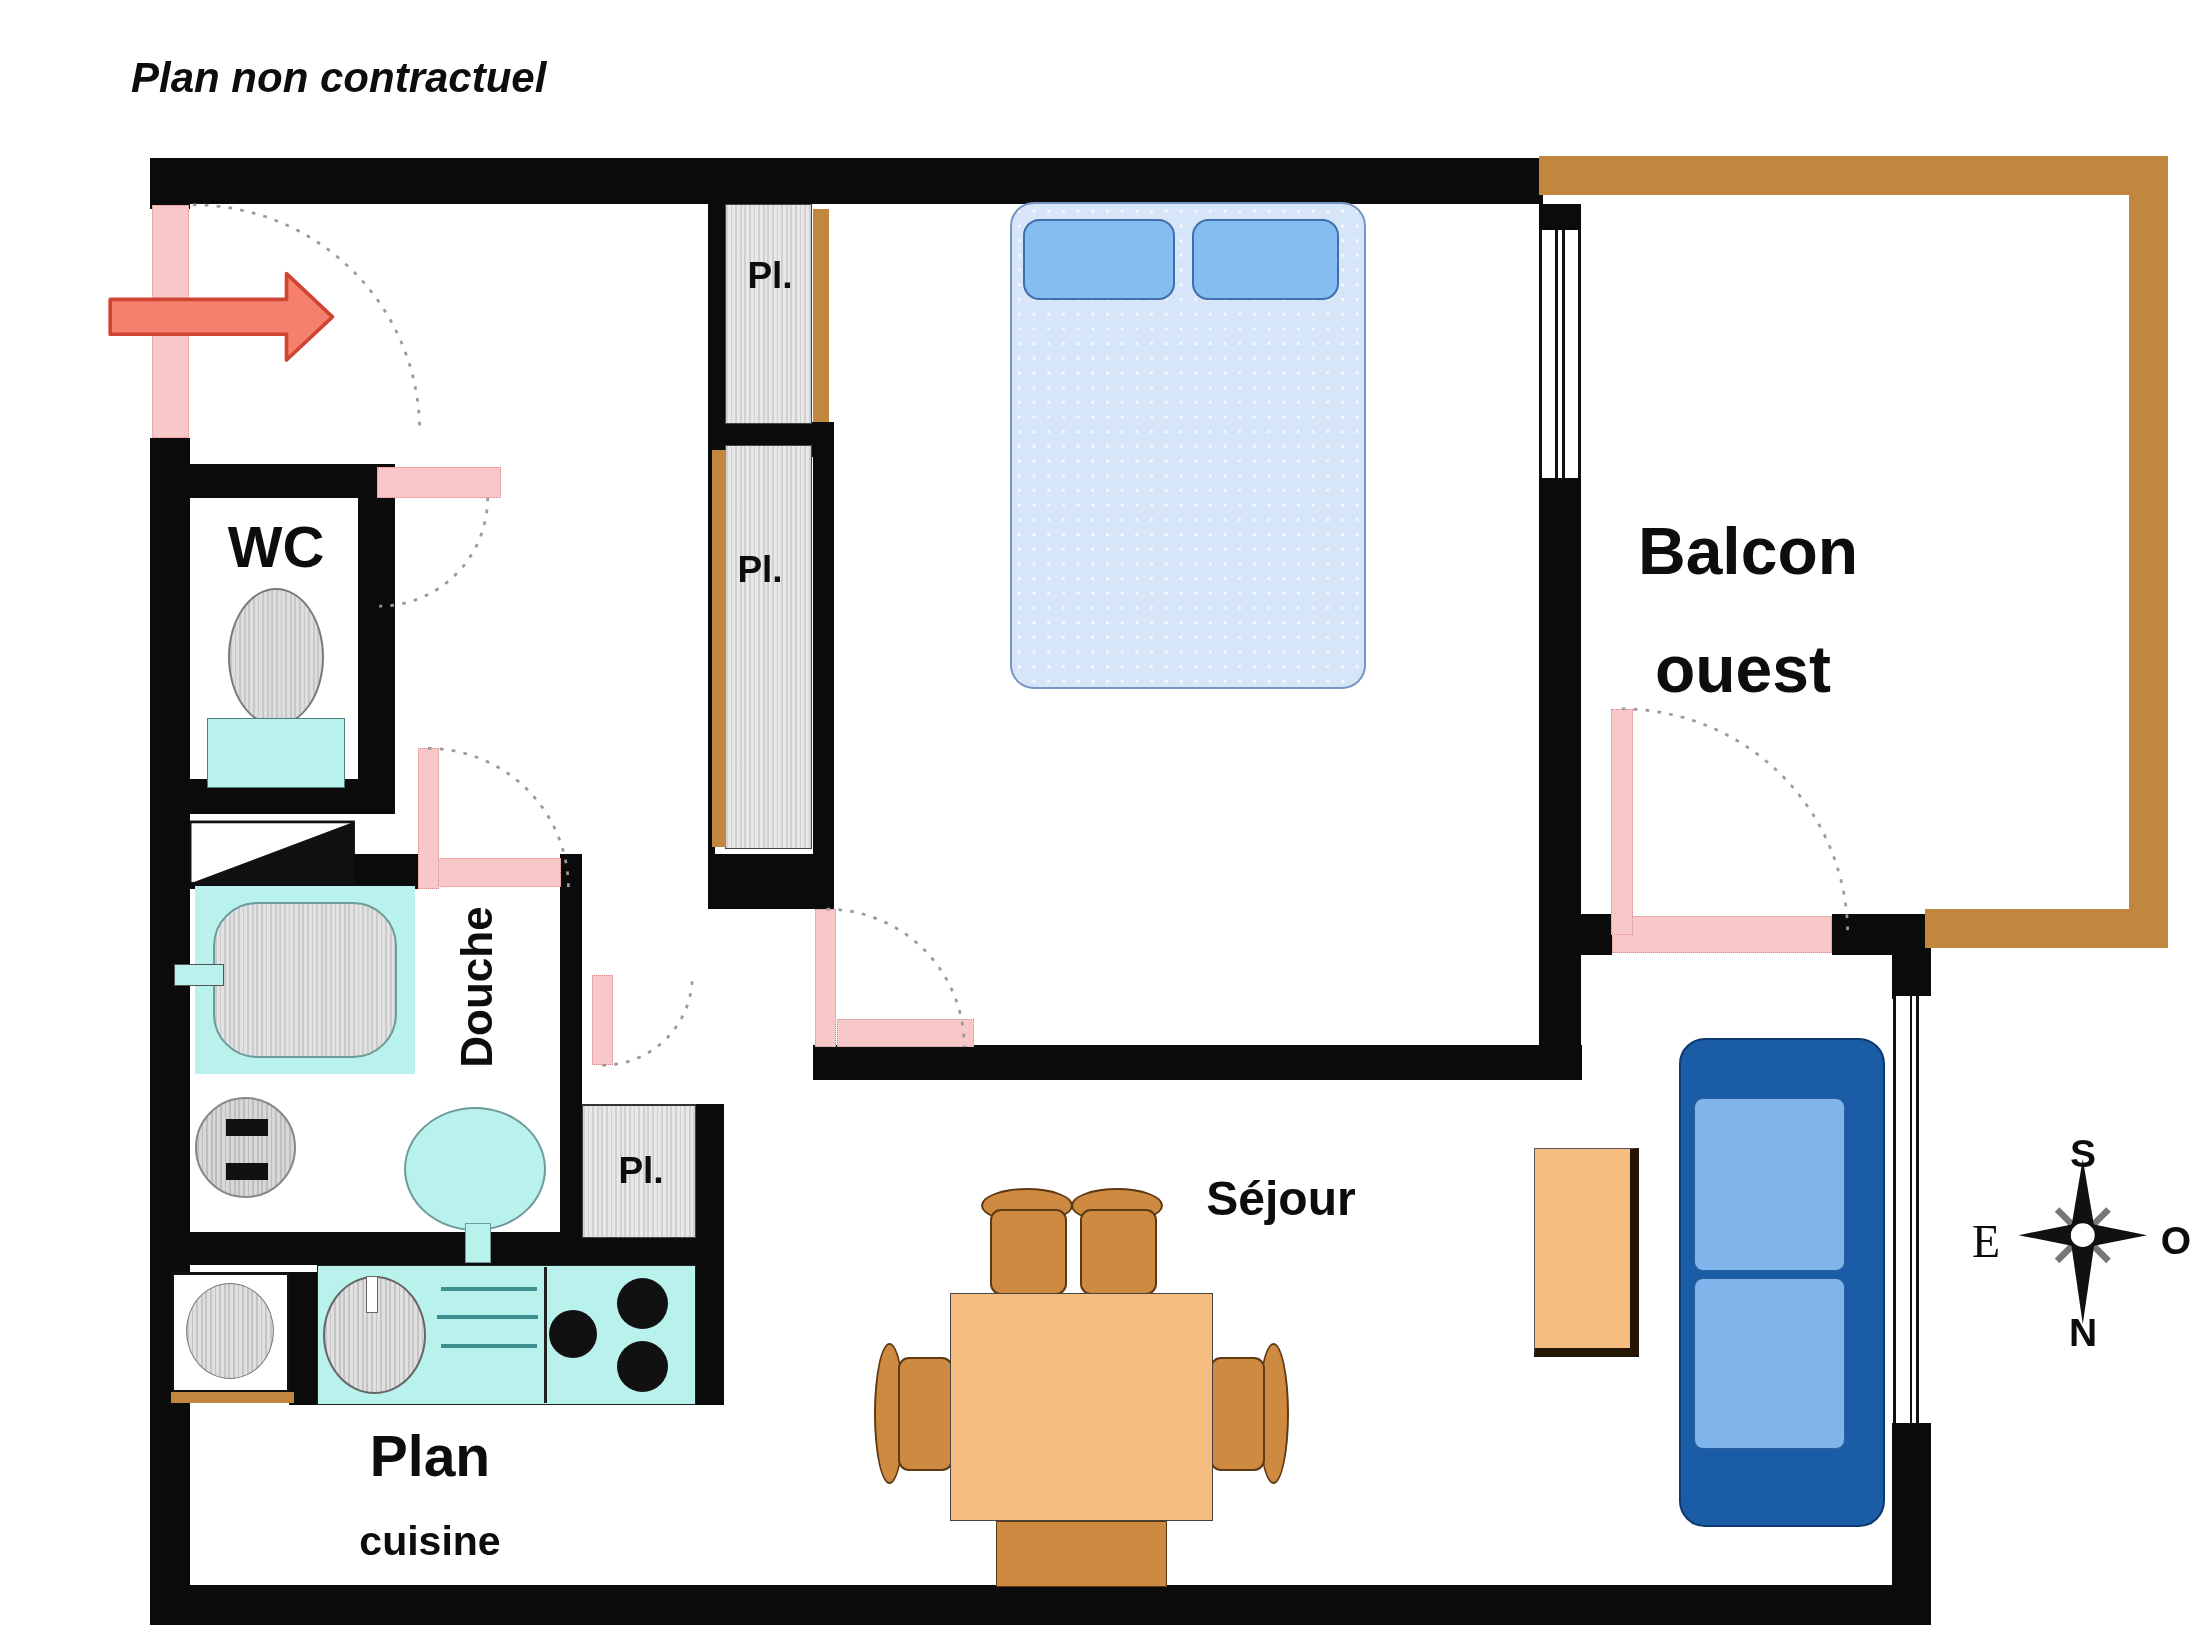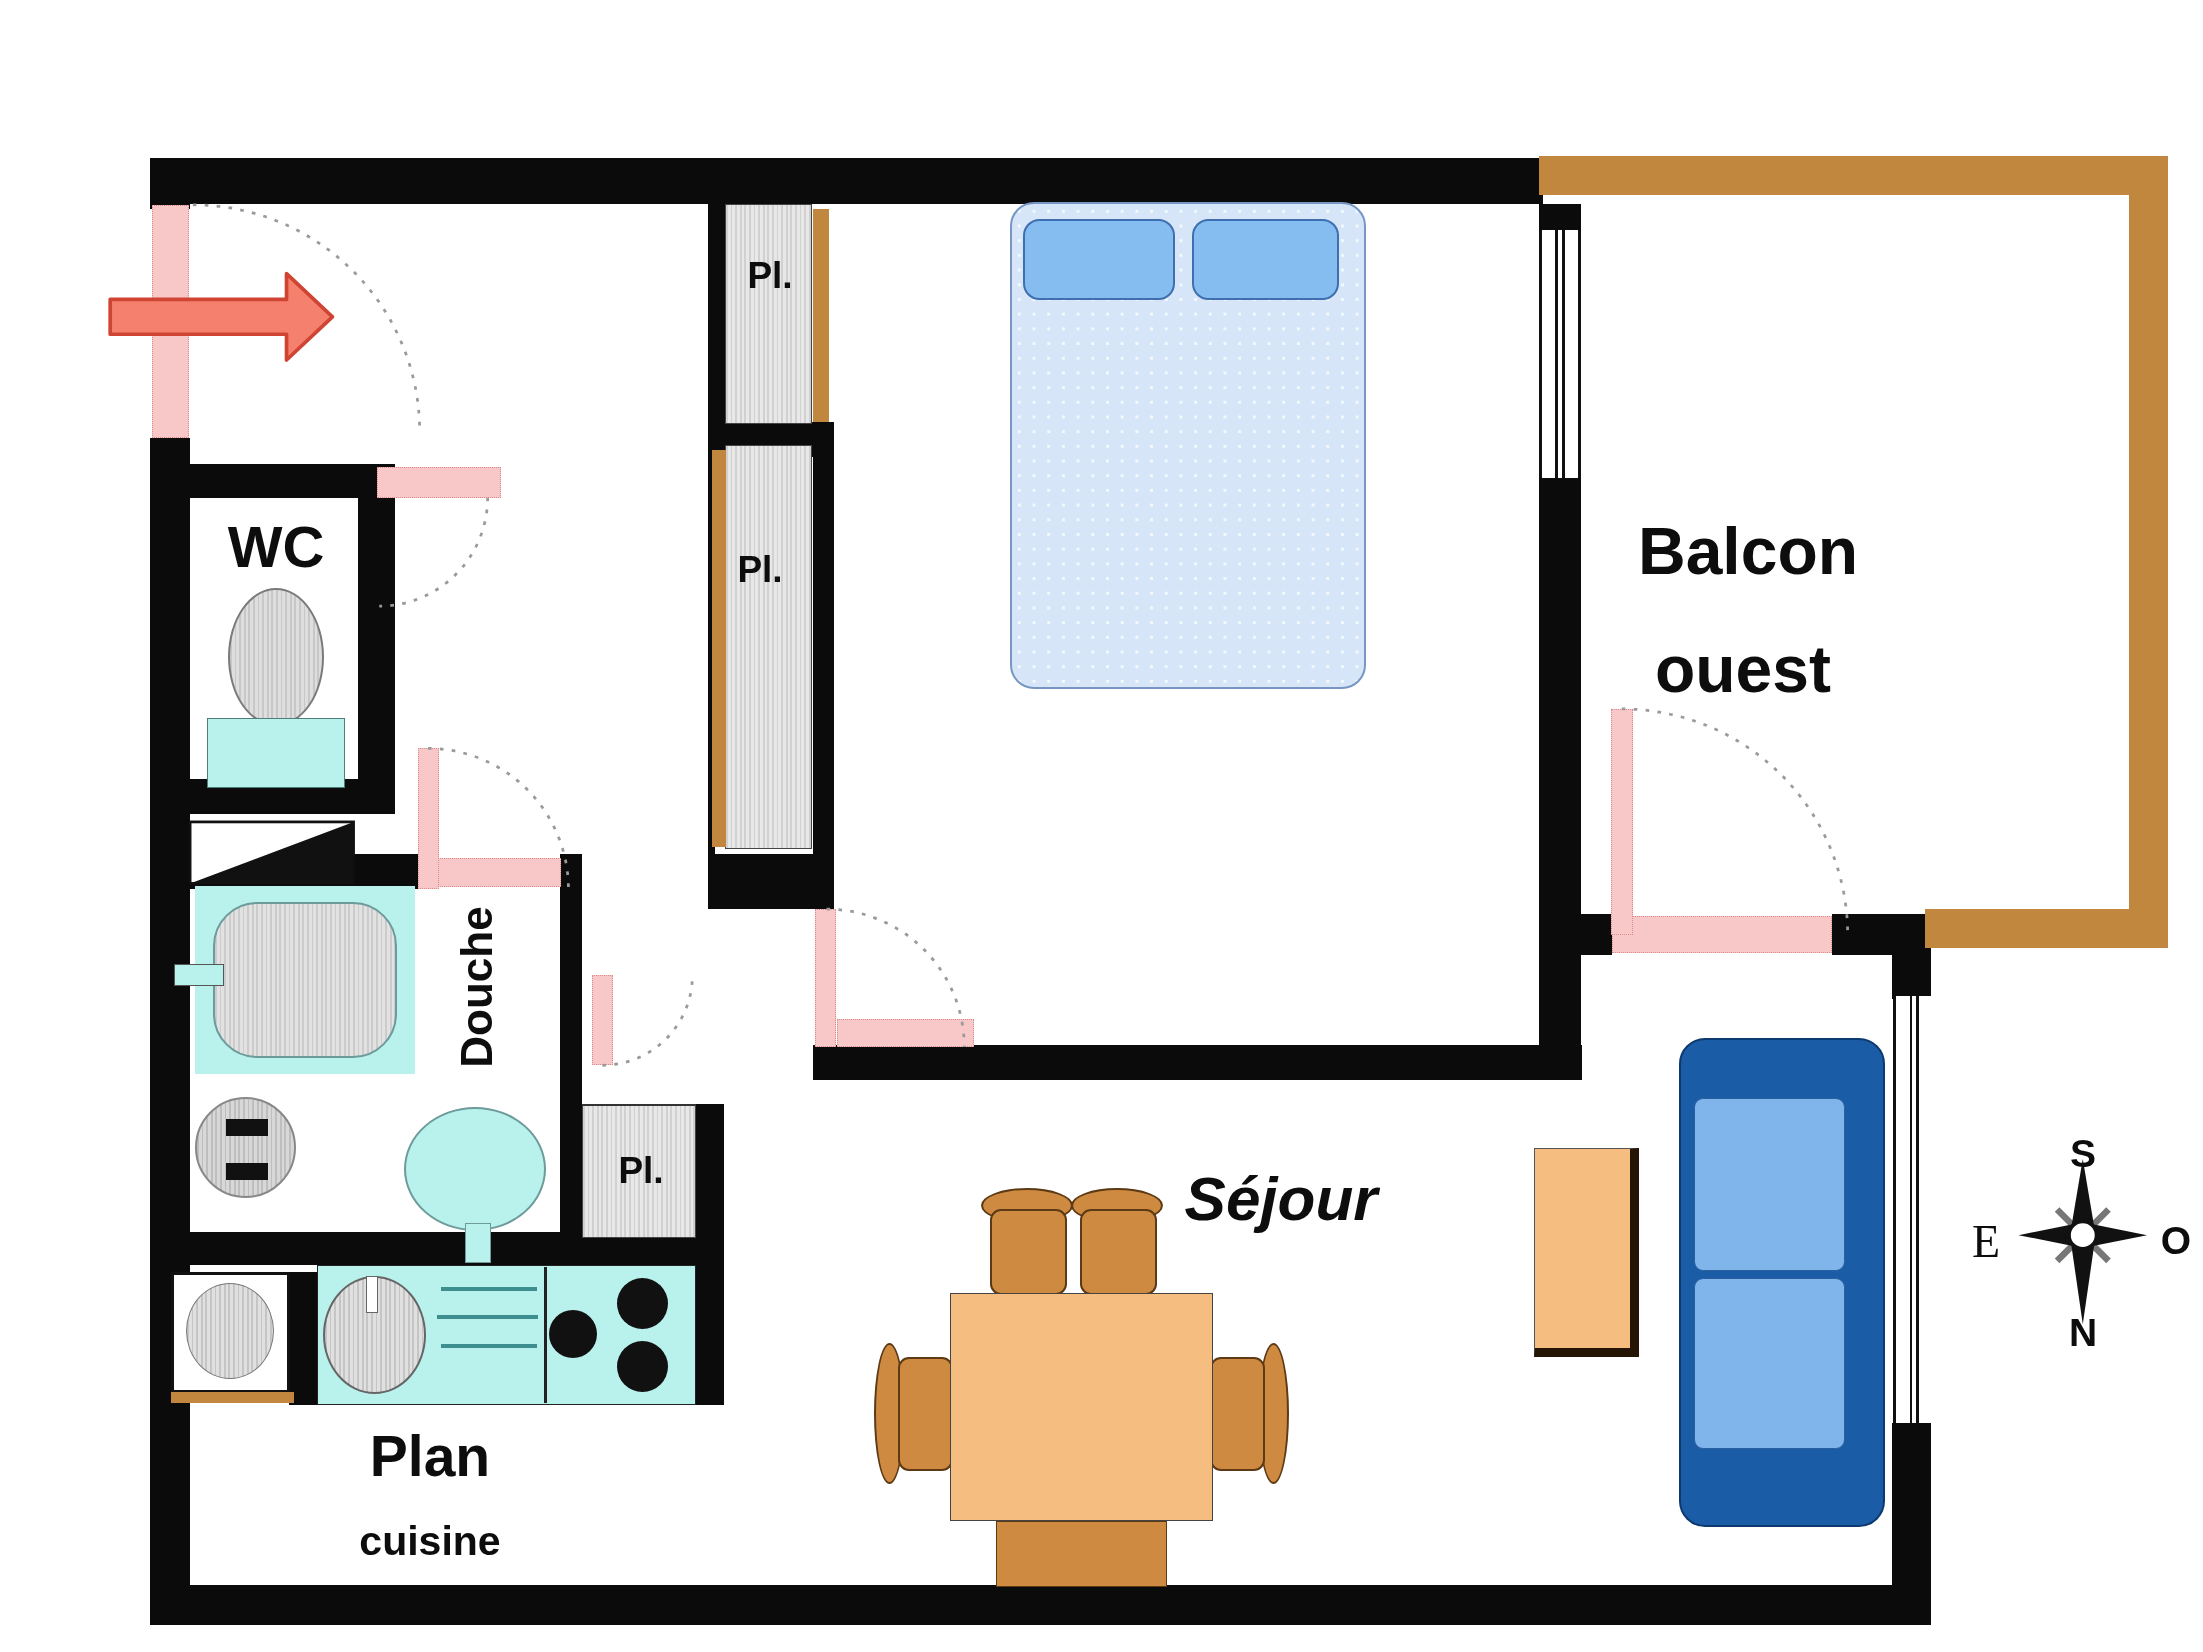--- a/index.html
+++ b/index.html
@@ -112,25 +112,26 @@
   <div class="furn" style="left:1210px;top:1357px;width:55px;height:114px;background:#cf8a42;border:2.8px solid #5d3a14;border-radius:11px;"></div>
   <div class="furn" style="left:950px;top:1293px;width:263px;height:228px;background:#f6bd80;border:1.8px solid #444;"></div>
   <div class="furn" style="left:996px;top:1521px;width:171px;height:66px;background:#cf8a42;border:1.8px solid #5d3a14;"></div>
 
   <div class="furn" style="left:1534px;top:1148px;width:105px;height:209px;background:#f6bd80;border:1.8px solid #555;border-right:9.2px solid #241505;border-bottom:9.2px solid #241505;"></div>
 
   <div class="furn" style="left:1679px;top:1038px;width:206px;height:489px;background:#1b5ca6;border:2.8px solid #0c3a70;border-radius:26px;"></div>
   <div class="furn" style="left:1694px;top:1098px;width:151px;height:173px;background:#7fb5ea;border:1.8px solid #2c5f9e;border-radius:9.2px;"></div>
   <div class="furn" style="left:1694px;top:1278px;width:151px;height:171px;background:#7fb5ea;border:1.8px solid #2c5f9e;border-radius:9.2px;"></div>
 
+  <div class="lbl" style="left:131px;top:57px;font-size:42px;font-style:italic;">Plan non contractuel</div>
   <div class="lbl ctr" style="left:276px;top:547px;font-size:58px;">WC</div>
   <div class="lbl" style="left:477px;top:987px;font-size:44px;transform:translate(-50%,-50%) rotate(-90deg);">Douche</div>
   <div class="lbl ctr" style="left:1748px;top:551px;font-size:66px;text-align:center;">Balcon</div>
   <div class="lbl ctr" style="left:1743px;top:669px;font-size:66px;">ouest</div>
-  <div class="lbl ctr" style="left:1281px;top:1199px;font-size:62px;font-style:italic;">Séjour</div>
+  <div class="lbl ctr" style="left:1281px;top:1199px;font-size:48px;">Séjour</div>
   <div class="lbl ctr" style="left:430px;top:1456px;font-size:57px;">Plan</div>
   <div class="lbl ctr" style="left:430px;top:1541px;font-size:41px;">cuisine</div>
   <div class="lbl ctr" style="left:770px;top:275px;font-size:37px;">Pl.</div>
   <div class="lbl ctr" style="left:760px;top:569px;font-size:37px;">Pl.</div>
   <div class="lbl ctr" style="left:641px;top:1170px;font-size:37px;">Pl.</div>
   <div class="lbl ctr" style="left:2083px;top:1153px;font-size:39px;">S</div>
   <div class="lbl ctr" style="left:2083px;top:1332px;font-size:39px;">N</div>
   <div class="lbl ctr" style="left:1986px;top:1242px;font-size:46px;font-family:'Liberation Serif',serif;font-weight:normal;">E</div>
   <div class="lbl ctr" style="left:2176px;top:1240px;font-size:39px;">O</div>
 

